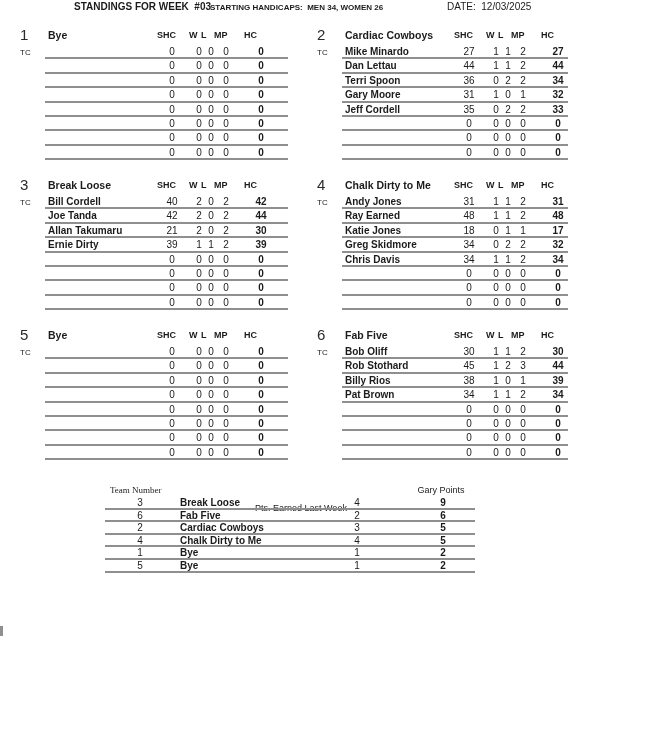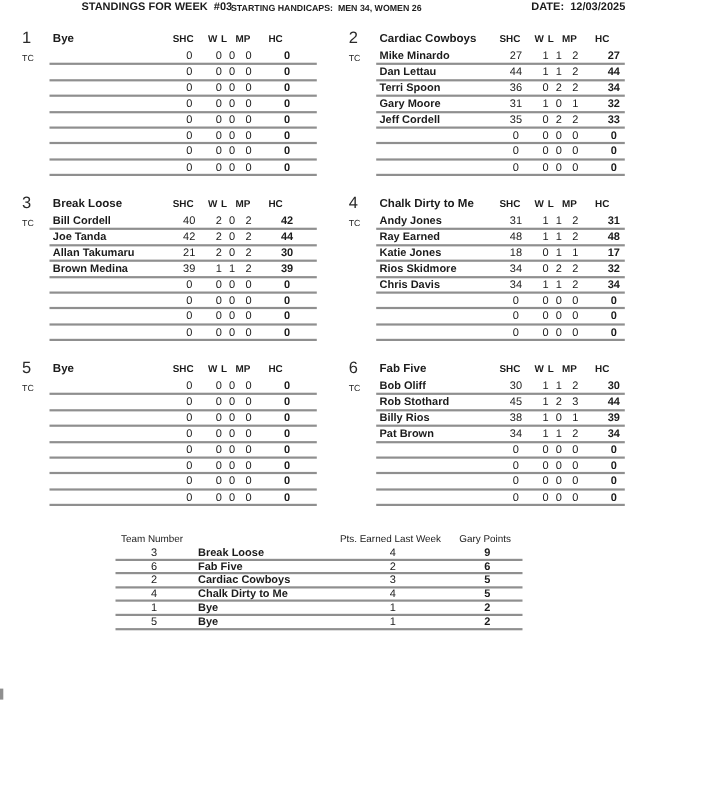--- a/index.html
+++ b/index.html
@@ -7,21 +7,21 @@
     position:relative;
     width:646px;height:730px;
     background:#ffffff;
     font-family:"Liberation Sans","DejaVu Sans",sans-serif;
     color:#1b1b1b;
     overflow:hidden;
   }
   
   .hdr-title{position:absolute;left:42px;top:1px;font-size:10px;font-weight:bold;white-space:pre;margin-left:32px;}
   .hdr-sub{position:absolute;left:210px;top:3px;font-size:8px;font-weight:bold;white-space:pre;}
-  .hdr-date{position:absolute;left:447px;top:1px;font-size:10px;font-weight:bold;white-space:pre;margin-left:36px;}
+  .hdr-date{position:absolute;left:447px;top:1px;font-size:10px;font-weight:normal;white-space:pre;}
 
   
   .team-block{position:absolute;}
   .left-col{left:18px;width:270px;}
   .right-col{left:315px;width:253px;}
   .pos-0,.pos-1{top:26px;}
   .pos-2,.pos-3{top:176px;}
   .pos-4,.pos-5{top:326px;}
 
   .team-header{position:relative;height:19px;}
@@ -45,22 +45,22 @@
   .p-name{left:3px;font-weight:bold;font-size:10.5px;white-space:nowrap;}
   .c-shc{left:112px;width:30px;text-align:center;}
   .c-w  {left:144px;width:20px;text-align:center;}
   .c-l  {left:156px;width:20px;text-align:center;}
   .c-mp {left:169px;width:24px;text-align:center;}
   .c-hc {left:199px;width:34px;text-align:center;font-weight:bold;}
 
   
   .summary{position:absolute;left:105px;top:483px;width:370px;}
   .summary-header{position:relative;height:14px;font-size:9px;color:#222;}
-  .sh-teamnum{position:absolute;left:5px;top:2px;}
-  .sh-pts{position:absolute;left:150px;width:200px;top:2px;text-align:center;}
+  .sh-teamnum{position:absolute;left:5px;top:2px;font-family:Liberation Serif, serif;}
+  .sh-pts{position:absolute;left:150px;width:200px;top:20px;text-align:left;}
   .sh-total{position:absolute;left:286px;width:100px;top:2px;text-align:center;}
   .summary-row{
     position:relative;height:12.6px;box-sizing:border-box;
     border-bottom:2px solid #8f8f8f;
   }
   .summary-row span{position:absolute;top:0px;font-size:10px;line-height:11px;}
   .s-num{left:15px;width:40px;text-align:center;}
   .s-name{left:75px;font-weight:bold;white-space:nowrap;}
   .s-pts{left:222px;width:60px;text-align:center;}
   .s-total{left:313px;width:50px;text-align:center;font-weight:bold;}
@@ -285,21 +285,21 @@
   <div class="player-row">
     <span class="p-name">Allan Takumaru</span>
     <span class="c-shc">21</span>
     <span class="c-w">2</span>
     <span class="c-l">0</span>
     <span class="c-mp">2</span>
     <span class="c-hc">30</span>
   </div>
 
   <div class="player-row">
-    <span class="p-name">Brown Medina</span>
+    <span class="p-name">Ernie Dirty</span>
     <span class="c-shc">39</span>
     <span class="c-w">1</span>
     <span class="c-l">1</span>
     <span class="c-mp">2</span>
     <span class="c-hc">39</span>
   </div>
 
   <div class="player-row">
     <span class="p-name"></span>
     <span class="c-shc">0</span>
@@ -371,21 +371,21 @@
   <div class="player-row">
     <span class="p-name">Katie Jones</span>
     <span class="c-shc">18</span>
     <span class="c-w">0</span>
     <span class="c-l">1</span>
     <span class="c-mp">1</span>
     <span class="c-hc">17</span>
   </div>
 
   <div class="player-row">
-    <span class="p-name">Rios Skidmore</span>
+    <span class="p-name">Greg Skidmore</span>
     <span class="c-shc">34</span>
     <span class="c-w">0</span>
     <span class="c-l">2</span>
     <span class="c-mp">2</span>
     <span class="c-hc">32</span>
   </div>
 
   <div class="player-row">
     <span class="p-name">Chris Davis</span>
     <span class="c-shc">34</span>

